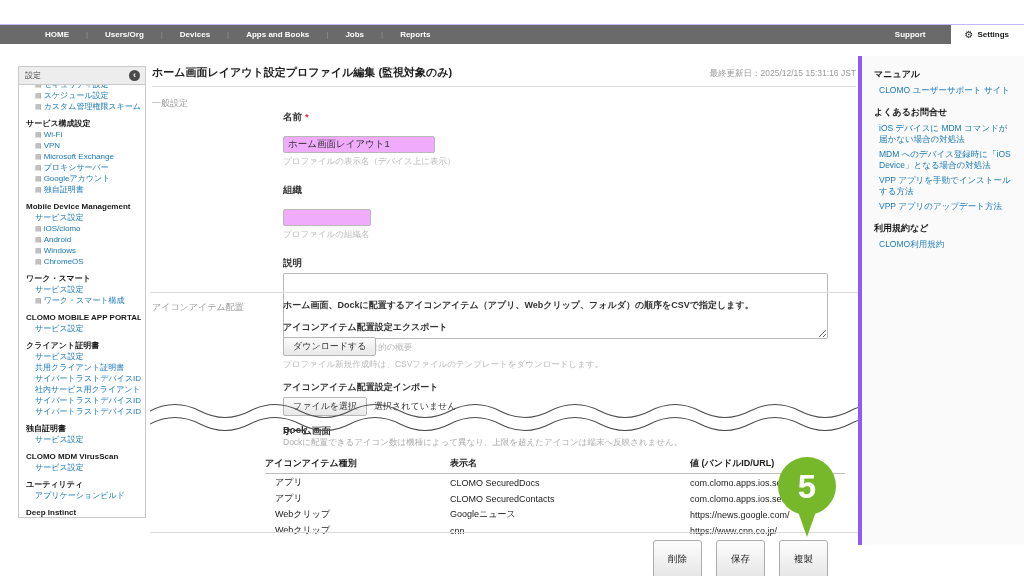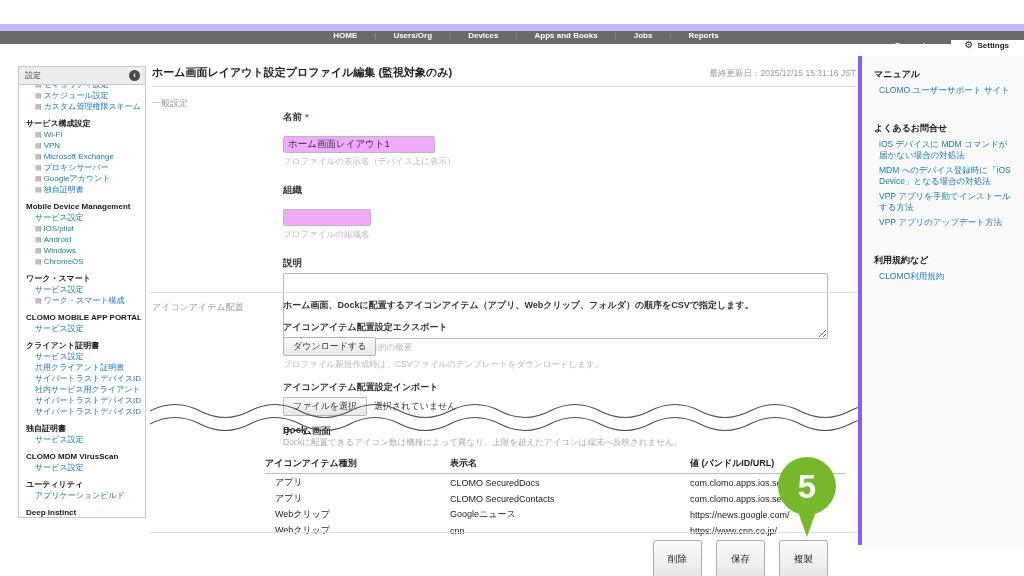--- a/index.html
+++ b/index.html
@@ -8,22 +8,22 @@
     position: relative;
     font-family: "Liberation Sans", "DejaVu Sans", sans-serif;
     background: #fff;
     color: #333;
     overflow: hidden;
   }
 
   
   .topnav {
     position: absolute; top: 24px; left: 0; width: 1024px; height: 20px;
-    background: #6a6a6a; border-top: 7px solid #c4b5fd;
-    display: flex; align-items: center; flex-direction: column;
+    background: #6a6a6a; border-top: 1px solid #c4b5fd;
+    display: flex; align-items: center;
   }
   .nav-items { display: flex; align-items: center; height: 100%; padding-left: 28px; }
   .nav-item { color:#fff; font-size:8px; font-weight:bold; padding:0 17px; cursor:pointer; white-space:nowrap; }
   .nav-sep { color:#919191; font-size:8px; }
   .nav-right { margin-left:auto; display:flex; align-items:center; height:100%; }
   .nav-support { color:#fff; font-size:8px; font-weight:bold; padding:0 26px; }
   .settings-tab { background:#fff; height:100%; display:flex; align-items:center; gap:4px; padding:0 15px 0 13px; font-size:8px; font-weight:bold; color:#1a1a1a; }
   .gear-icon { font-size:10px; color:#222; line-height:10px; }
 
   
@@ -83,21 +83,21 @@
   table.icon-table td:first-child { padding-left:10px; }
 
   .footer-divider { top:476px; }
   .footer { position:absolute; top:484px; right:30px; display:flex; gap:14px; }
   .btn { background:linear-gradient(#fdfdfd,#e5e5e5); border:1px solid #adadad; border-radius:3px;
     font-size:9.5px; padding:12px 14px; color:#222; cursor:pointer; font-family:inherit; }
 
   
   .help-panel { position:absolute; left:858px; top:56px; width:166px; height:489px;
     background:#fafafa; border-left:4px solid #8b5cf6; padding:12px 10px 0 12px; }
-  .help-h { font-size:9px; font-weight:bold; color:#1a1a1a; margin-top:26px; }
+  .help-h { font-size:9px; font-weight:bold; color:#1a1a1a; margin-top:10px; }
   .help-h:first-child { margin-top:0; }
   .help-link { font-size:8.5px; color:#1878b8; margin-top:4px; padding-left:5px; line-height:11px; cursor:pointer; }
 
   
   .badge { position:absolute; left:778px; top:457px; width:58px; height:58px; border-radius:50%;
     display:flex; align-items:center; justify-content:center; z-index:6; }
   .badge-num { color:#fff; font-size:33px; font-weight:bold; line-height:1; }
   .badge-tail { position:absolute; left:796px; top:506px; width:0; height:0; z-index:5;
     border-left:11px solid transparent; border-right:11px solid transparent; border-top:31px solid #76b82a; }
 </style>
@@ -170,21 +170,21 @@
         <div class="side-item">
           <span class="tree-icon">▤</span>
           <span>独自証明書</span>
         </div>
         <div class="side-group-header">Mobile Device Management</div>
         <div class="side-item noicon">
           <span>サービス設定</span>
         </div>
         <div class="side-item">
           <span class="tree-icon">▤</span>
-          <span>iOS/pilot</span>
+          <span>iOS/clomo</span>
         </div>
         <div class="side-item">
           <span class="tree-icon">▤</span>
           <span>Android</span>
         </div>
         <div class="side-item">
           <span class="tree-icon">▤</span>
           <span>Windows</span>
         </div>
         <div class="side-item">

